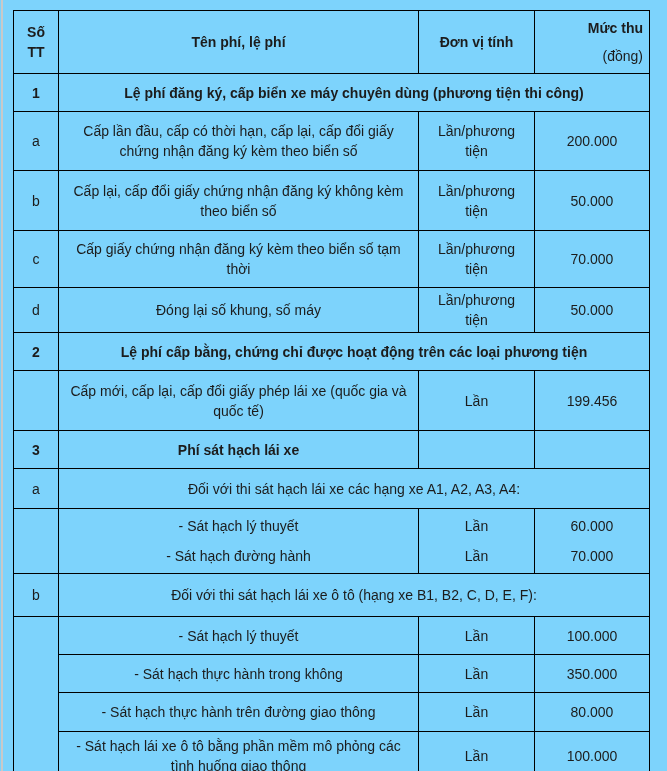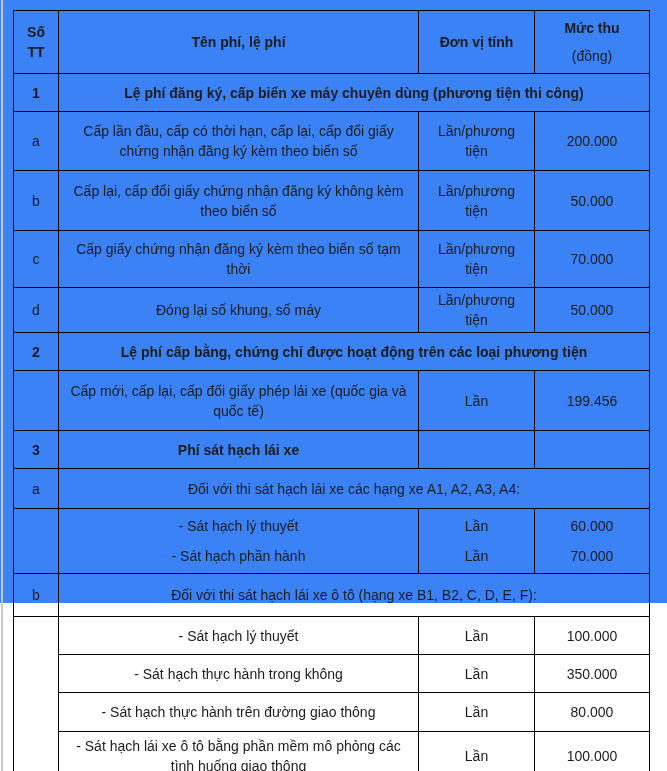--- a/index.html
+++ b/index.html
@@ -8,22 +8,22 @@
     background: #ffffff;
     width: 667px;
     height: 771px;
     font-family: "Liberation Sans", "DejaVu Sans", sans-serif;
     color: #1c1c1c;
     overflow: hidden;
   }
   .page {
     position: relative;
     width: 667px;
-    height: 603px;
-    background: #3b82f6;
+    height: 771px;
+    background: #7dd3fc;
   }
   .page-edge {
     position: absolute;
     left: 1px;
     top: 0;
     width: 2px;
     height: 771px;
     background: #c9c9c9;
   }
   table.fee-table {
@@ -63,21 +63,21 @@
   .r6  { height: 60px; }
   .r7  { height: 38px; }
   .r8  { height: 40px; }
   .r9  { height: 64px; }
   .r10 { height: 43px; }
   .r11 { height: 38px; }
   .r12 { height: 38px; }
   .r13 { height: 39px; margin-top: 23px; }
   .r14 { height: 48px; }
 
-  .hdr-amount div { line-height: 28px; }
+  .hdr-amount div { line-height: 28px; text-align: right; }
   .multiline div  { line-height: 30px; }
 </style>
 </head>
 <body>
 
 <div class="page">
   <div class="page-edge"></div>
 
   <table class="fee-table">
     <colgroup>
@@ -152,21 +152,21 @@
 
       <tr class="r8">
         <td class="center">a</td>
         <td class="name-cell" colspan="3">Đối với thi sát hạch lái xe các hạng xe A1, A2, A3, A4:</td>
       </tr>
 
       <tr class="r9">
         <td class="center"></td>
         <td class="name-cell multiline">
           <div>- Sát hạch lý thuyết</div>
-          <div>- Sát hạch phần hành</div>
+          <div>- Sát hạch đường hành</div>
         </td>
         <td class="center multiline">
           <div>Lần</div>
           <div>Lần</div>
         </td>
         <td class="center multiline">
           <div>60.000</div>
           <div>70.000</div>
         </td>
       </tr>

